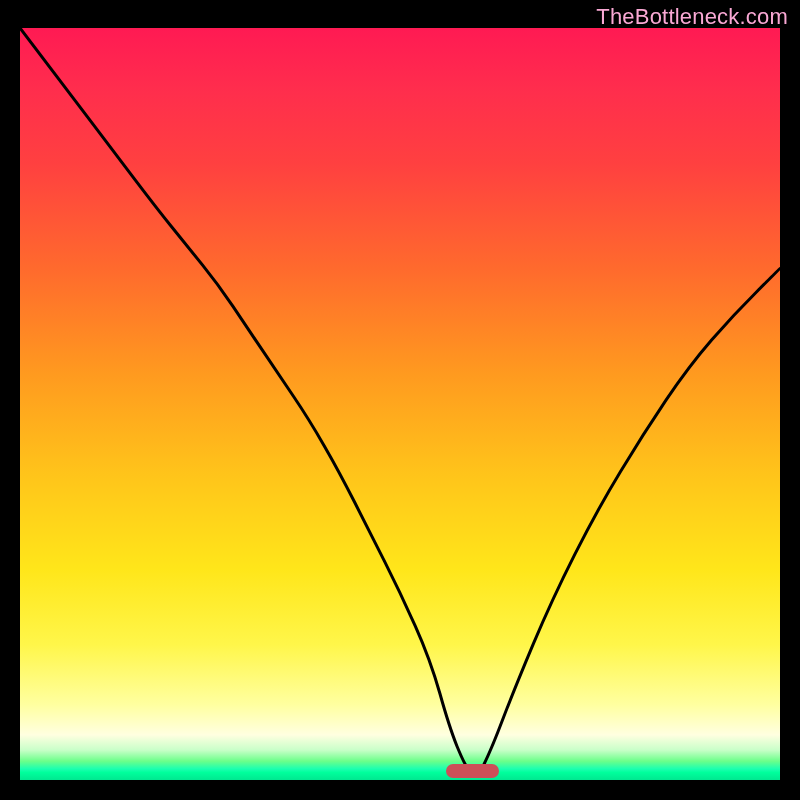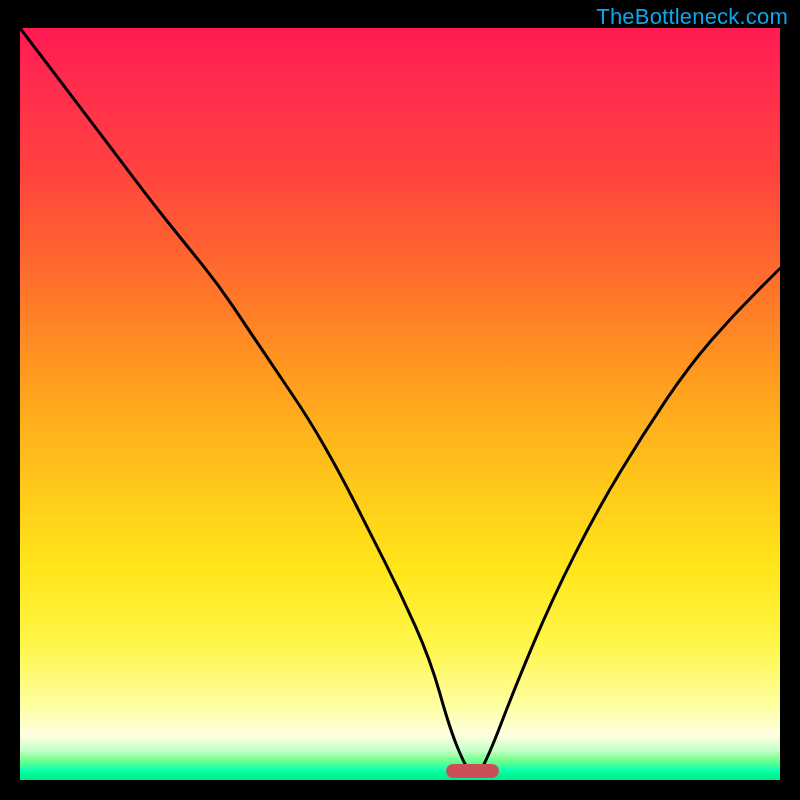--- a/index.html
+++ b/index.html
@@ -14,21 +14,21 @@
   .frame {
     position: relative;
     width: 800px;
     height: 800px;
     background: #000;
   }
   .watermark {
     position: absolute;
     top: 4px;
     right: 12px;
-    color: #0ea5e9;
+    color: #f9a8d4;
     font-size: 22px;
     font-weight: 400;
     letter-spacing: 0.2px;
     z-index: 10;
   }
   .plot-area {
     position: absolute;
     left: 20px;
     top: 28px;
     width: 760px;

